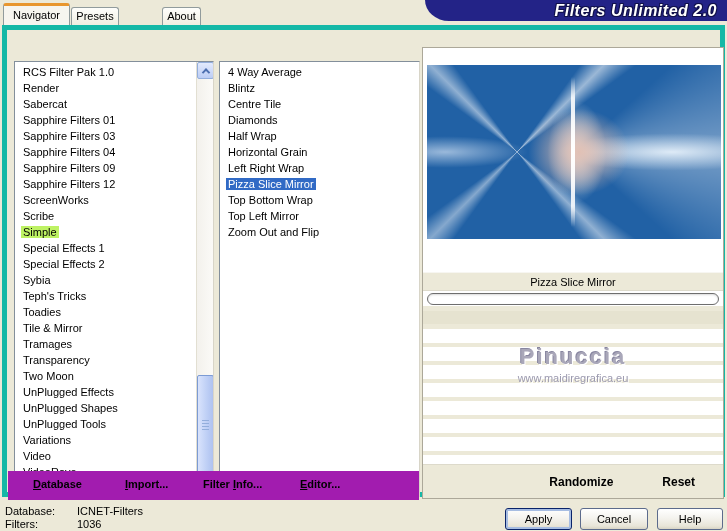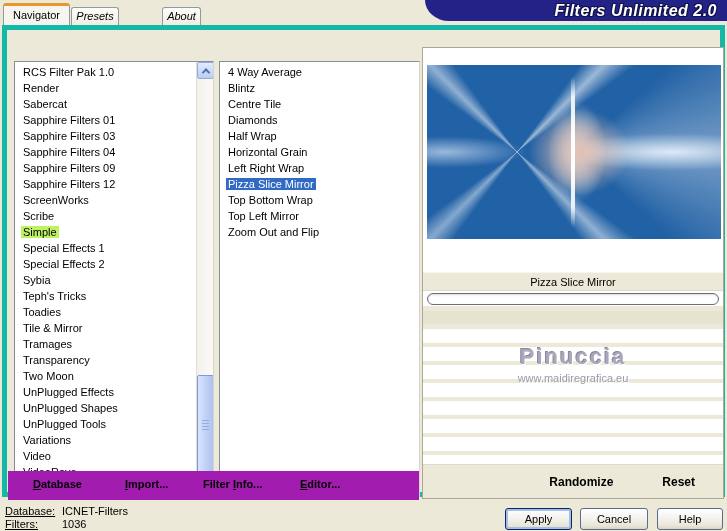--- a/index.html
+++ b/index.html
@@ -37,21 +37,21 @@
     text-align:center;
     cursor:default;
   }
   .tab-active {
     left:3px; top:3px; width:67px; height:22px;
     background:#F6F5EF;
     border-top:3px solid #E8962E;
     line-height:18px;
     z-index:3;
   }
-  .tab-idle { top:7px; height:18px; line-height:16px; z-index:1;font-style:italic; }
+  .tab-idle { top:7px; height:18px; line-height:16px; z-index:1; }
   .tab-presets { left:71px; width:48px; }
   .tab-about  { left:122px; width:39px;margin-left:40px; }
 
   
   .main-panel {
     position:absolute; left:2px; top:25px; width:723px; height:472px;
     background:#ECE9D8;
     border:5px solid #14b8a6;
   }
 
@@ -164,21 +164,21 @@
     position:absolute; left:0; top:416px; width:100%; height:34px;
     background:#ECE9D8; border-top:1px solid #DDDACB;
     display:flex; align-items:center; justify-content:flex-end; gap:49px;
     padding-right:28px;
   }
   .panel-btn { font-weight:bold; font-size:12px; cursor:default; white-space:nowrap; }
 
   
   .status { position:absolute; left:5px; top:505px; line-height:13px; }
   .status-row { display:flex; }
-  .status-label { width:57px;text-decoration:underline; }
+  .status-label { width:72px; }
   .xpbtn {
     position:absolute; top:508px; height:22px;
     border:1px solid #5C6B8C; border-radius:3px;
     background:linear-gradient(180deg,#FFFFFF 0%,#F4F3EE 45%,#E8E5D8 85%,#D8D4C4 100%);
     font-family:"Liberation Sans", sans-serif; font-size:11px;
     text-align:center; line-height:20px; cursor:default;
   }
   .btn-apply  { left:505px; width:67px; border-color:#0A246A; box-shadow:inset 0 0 0 2px #A7BDE2; }
   .btn-cancel { left:580px; width:68px; }
   .btn-help   { left:657px; width:66px; }

